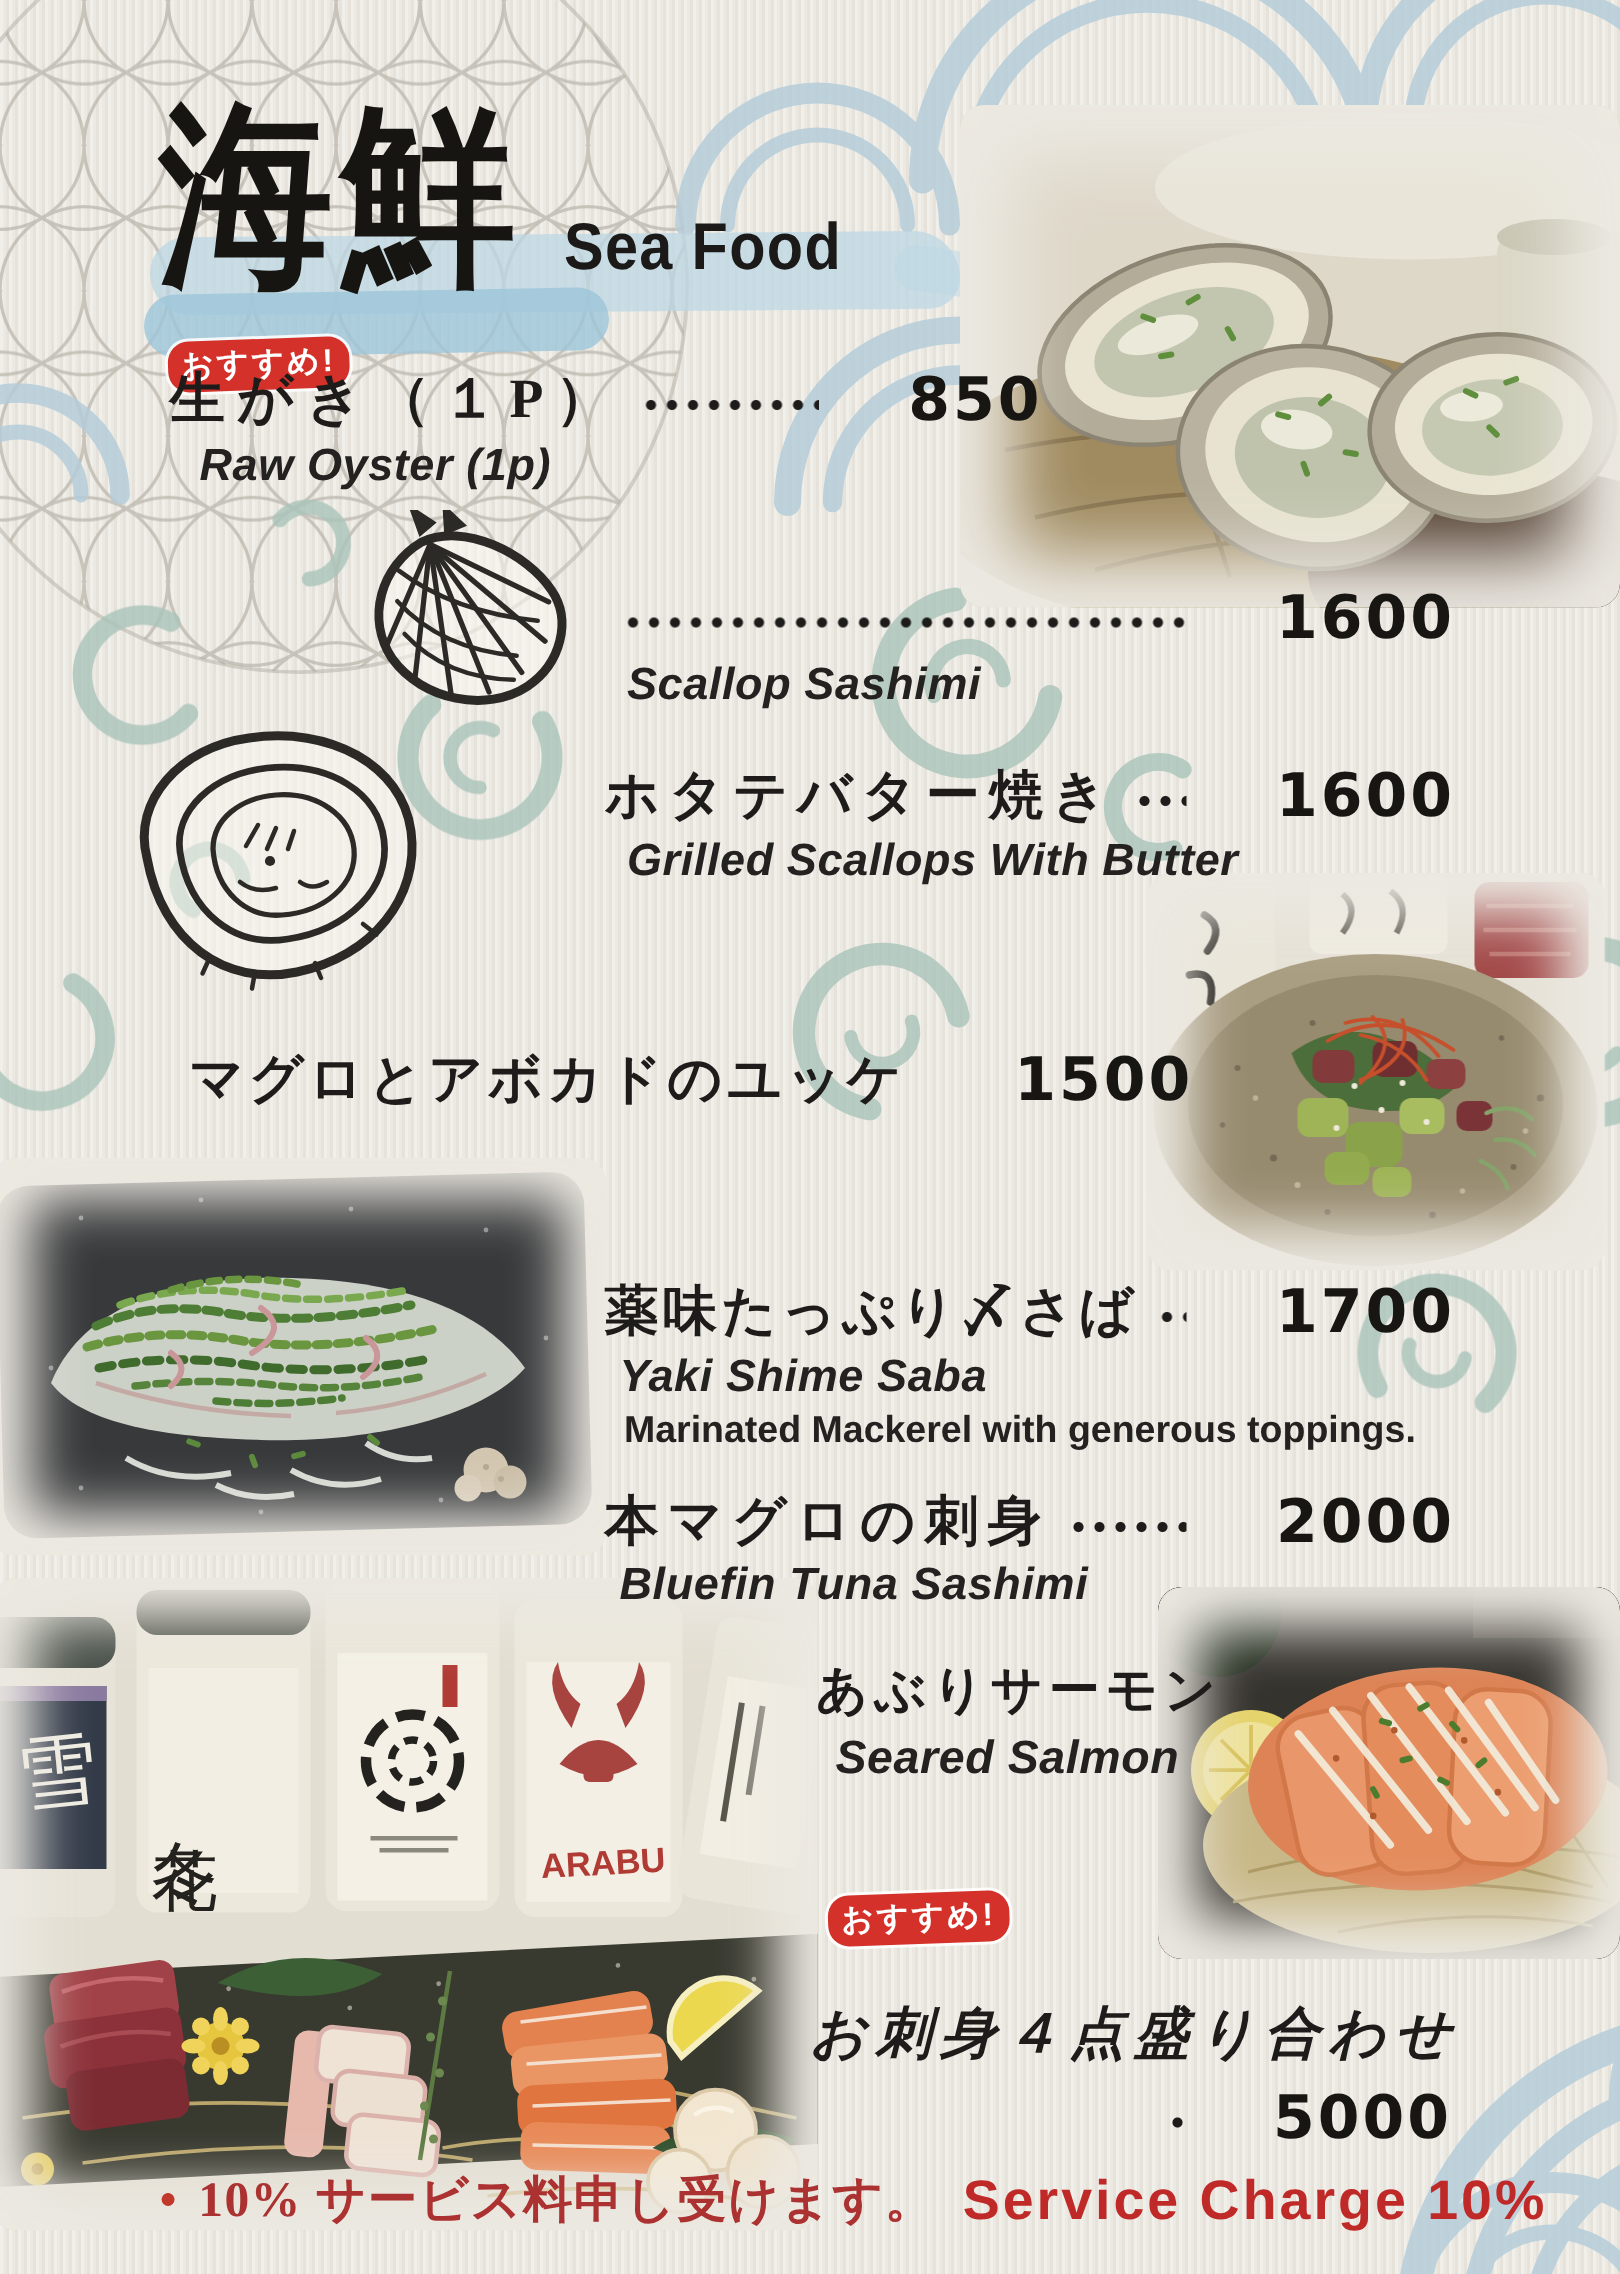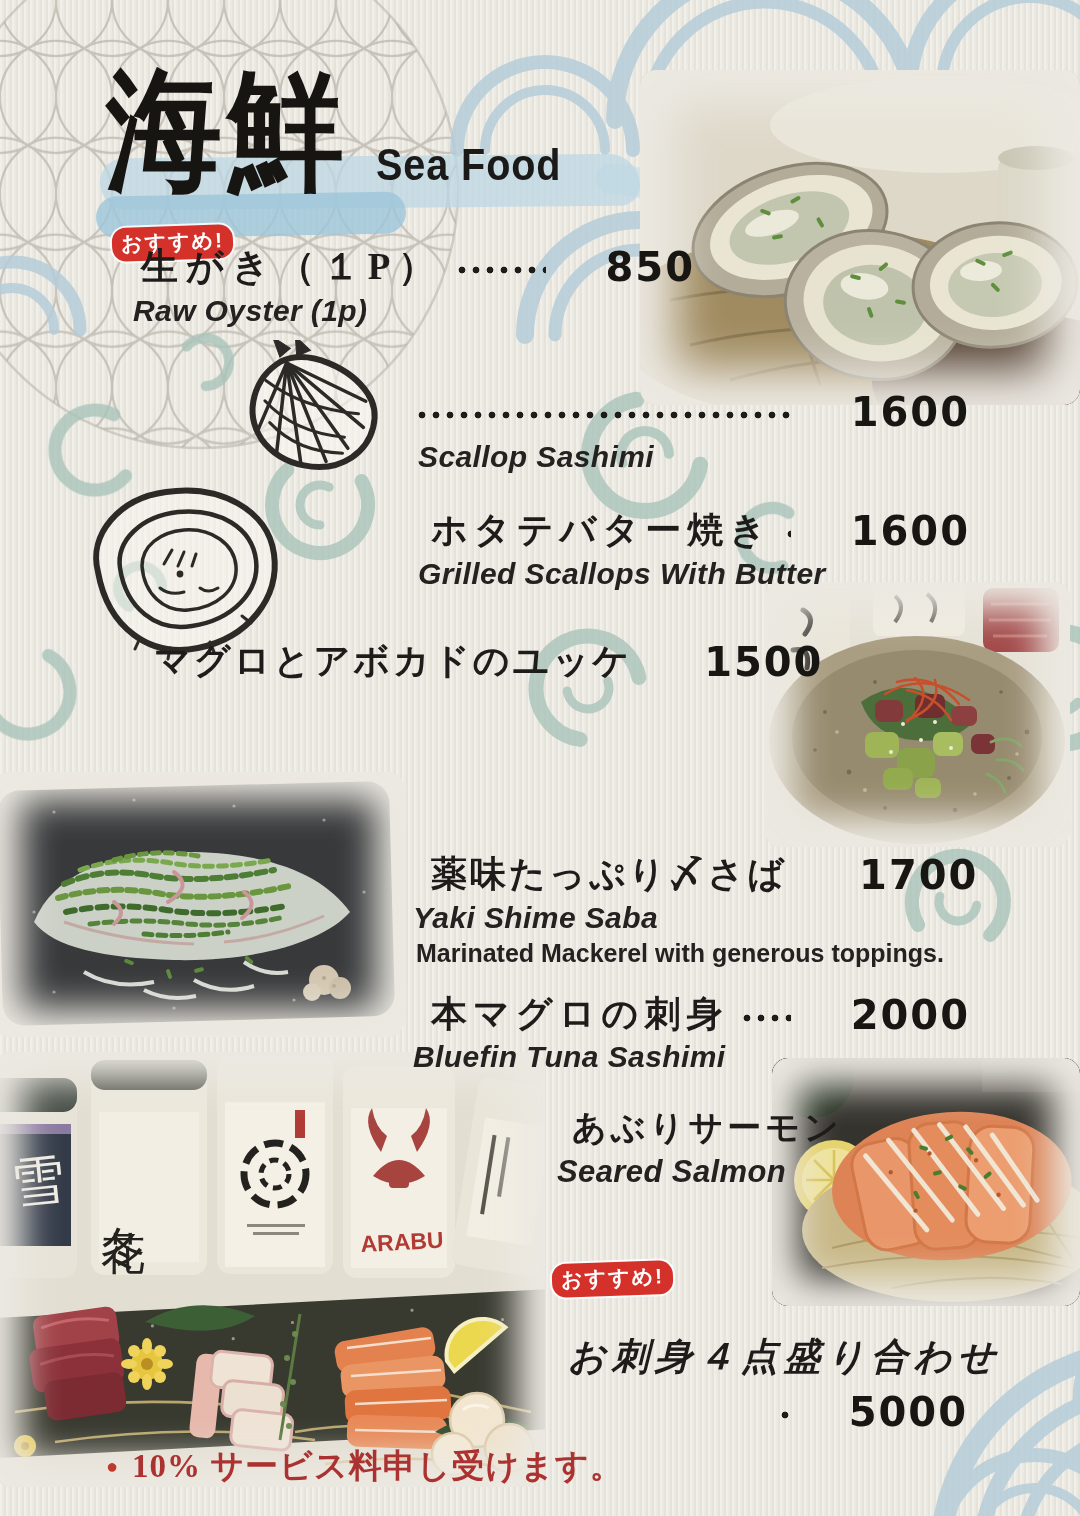--- a/index.html
+++ b/index.html
@@ -20,21 +20,21 @@
   .band{position:absolute;z-index:1;}
   #bandA{left:100px;top:156px;width:540px;height:52px;background:#bcd7e4;opacity:.75;border-radius:26px 34px 22px 30px;transform:rotate(-.5deg);}
   #bandB{left:96px;top:194px;width:310px;height:42px;background:#9cc5da;opacity:.8;border-radius:22px;transform:rotate(-1deg);}
   #bandC{left:596px;top:166px;width:64px;height:30px;background:#bcd7e4;opacity:.5;border-radius:16px;transform:rotate(8deg);}
   
   .badge{position:absolute;z-index:5;background:#d4312a;color:#fff;font-weight:700;font-size:21px;
     padding:2px 9px 4px;border-radius:14px;letter-spacing:2px;transform:rotate(-2deg);
     box-shadow:0 0 0 2px rgba(255,255,255,.85);}
   
   .row{position:absolute;z-index:5;display:flex;align-items:center;}
-  .jp{font-family:"Liberation Serif","DejaVu Serif",serif;font-weight:700;color:#1d1c1a;white-space:nowrap;line-height:1.15;margin-left:28px;}
+  .jp{font-family:"Liberation Serif","DejaVu Serif",serif;font-weight:700;color:#1d1c1a;white-space:nowrap;line-height:1.15;}
   .leader{flex:1;height:8px;margin:6px 12px 0 12px;
     background-image:radial-gradient(circle,#1d1c1a 3px,rgba(0,0,0,0) 3.7px);
     background-size:14px 8px;background-repeat:repeat-x;background-position:left center;}
   .price{font-family:"DejaVu Sans",sans-serif;font-weight:600;font-size:40px;letter-spacing:2px;color:#171613;line-height:1;margin-left:48px;}
   .en{position:absolute;z-index:5;font-weight:700;font-size:30px;letter-spacing:.4px;color:#232220;white-space:nowrap;font-style:italic;}
   .sub{position:absolute;z-index:5;font-weight:700;font-size:25px;color:#232220;white-space:nowrap;}
   .fs36{font-size:36px;letter-spacing:6px;}
   .fs37{font-size:37px;letter-spacing:8px;}
   .ls3{letter-spacing:3px;}
   
@@ -541,21 +541,21 @@
   </div>
   <div class="en" style="left:418px;top:440px;">Scallop Sashimi</div>
 
   <div class="row" style="left:403px;top:510px;width:567px;">
     <span class="jp fs36">ホタテバター焼き</span>
     <span class="leader"></span>
     <span class="price">1600</span>
   </div>
   <div class="en" style="left:418px;top:557px;">Grilled Scallops With Butter</div>
 
-  <div class="row" style="left:126px;top:641px;width:650px;">
+  <div class="row" style="left:126px;top:699px;width:650px;">
     <span class="jp fs36 ls3">マグロとアボカドのユッケ</span>
     <span class="leader"></span>
     <span class="price">1500</span>
   </div>
 
   <div class="row" style="left:403px;top:854px;width:567px;">
     <span class="jp fs36 ls3">薬味たっぷり〆さば</span>
     <span class="leader"></span>
     <span class="price">1700</span>
   </div>
@@ -575,15 +575,16 @@
   <div class="badge" style="left:552px;top:1262px;">おすすめ!</div>
   <div class="abs z5 jp" style="left:540px;top:1336px;font-size:37px;letter-spacing:6px;font-style:italic;">お刺身４点盛り合わせ</div>
   <div class="row" style="left:766px;top:1392px;width:202px;">
     <span class="leader"></span>
     <span class="price">5000</span>
   </div>
 
   <div id="footer">
     <span class="bullet">●</span>
     <span class="note-jp">10% サービス料申し受けます。</span>
+    <span class="note-en">Service Charge 10%</span>
   </div>
 
 </div>
 
 </body></html>

